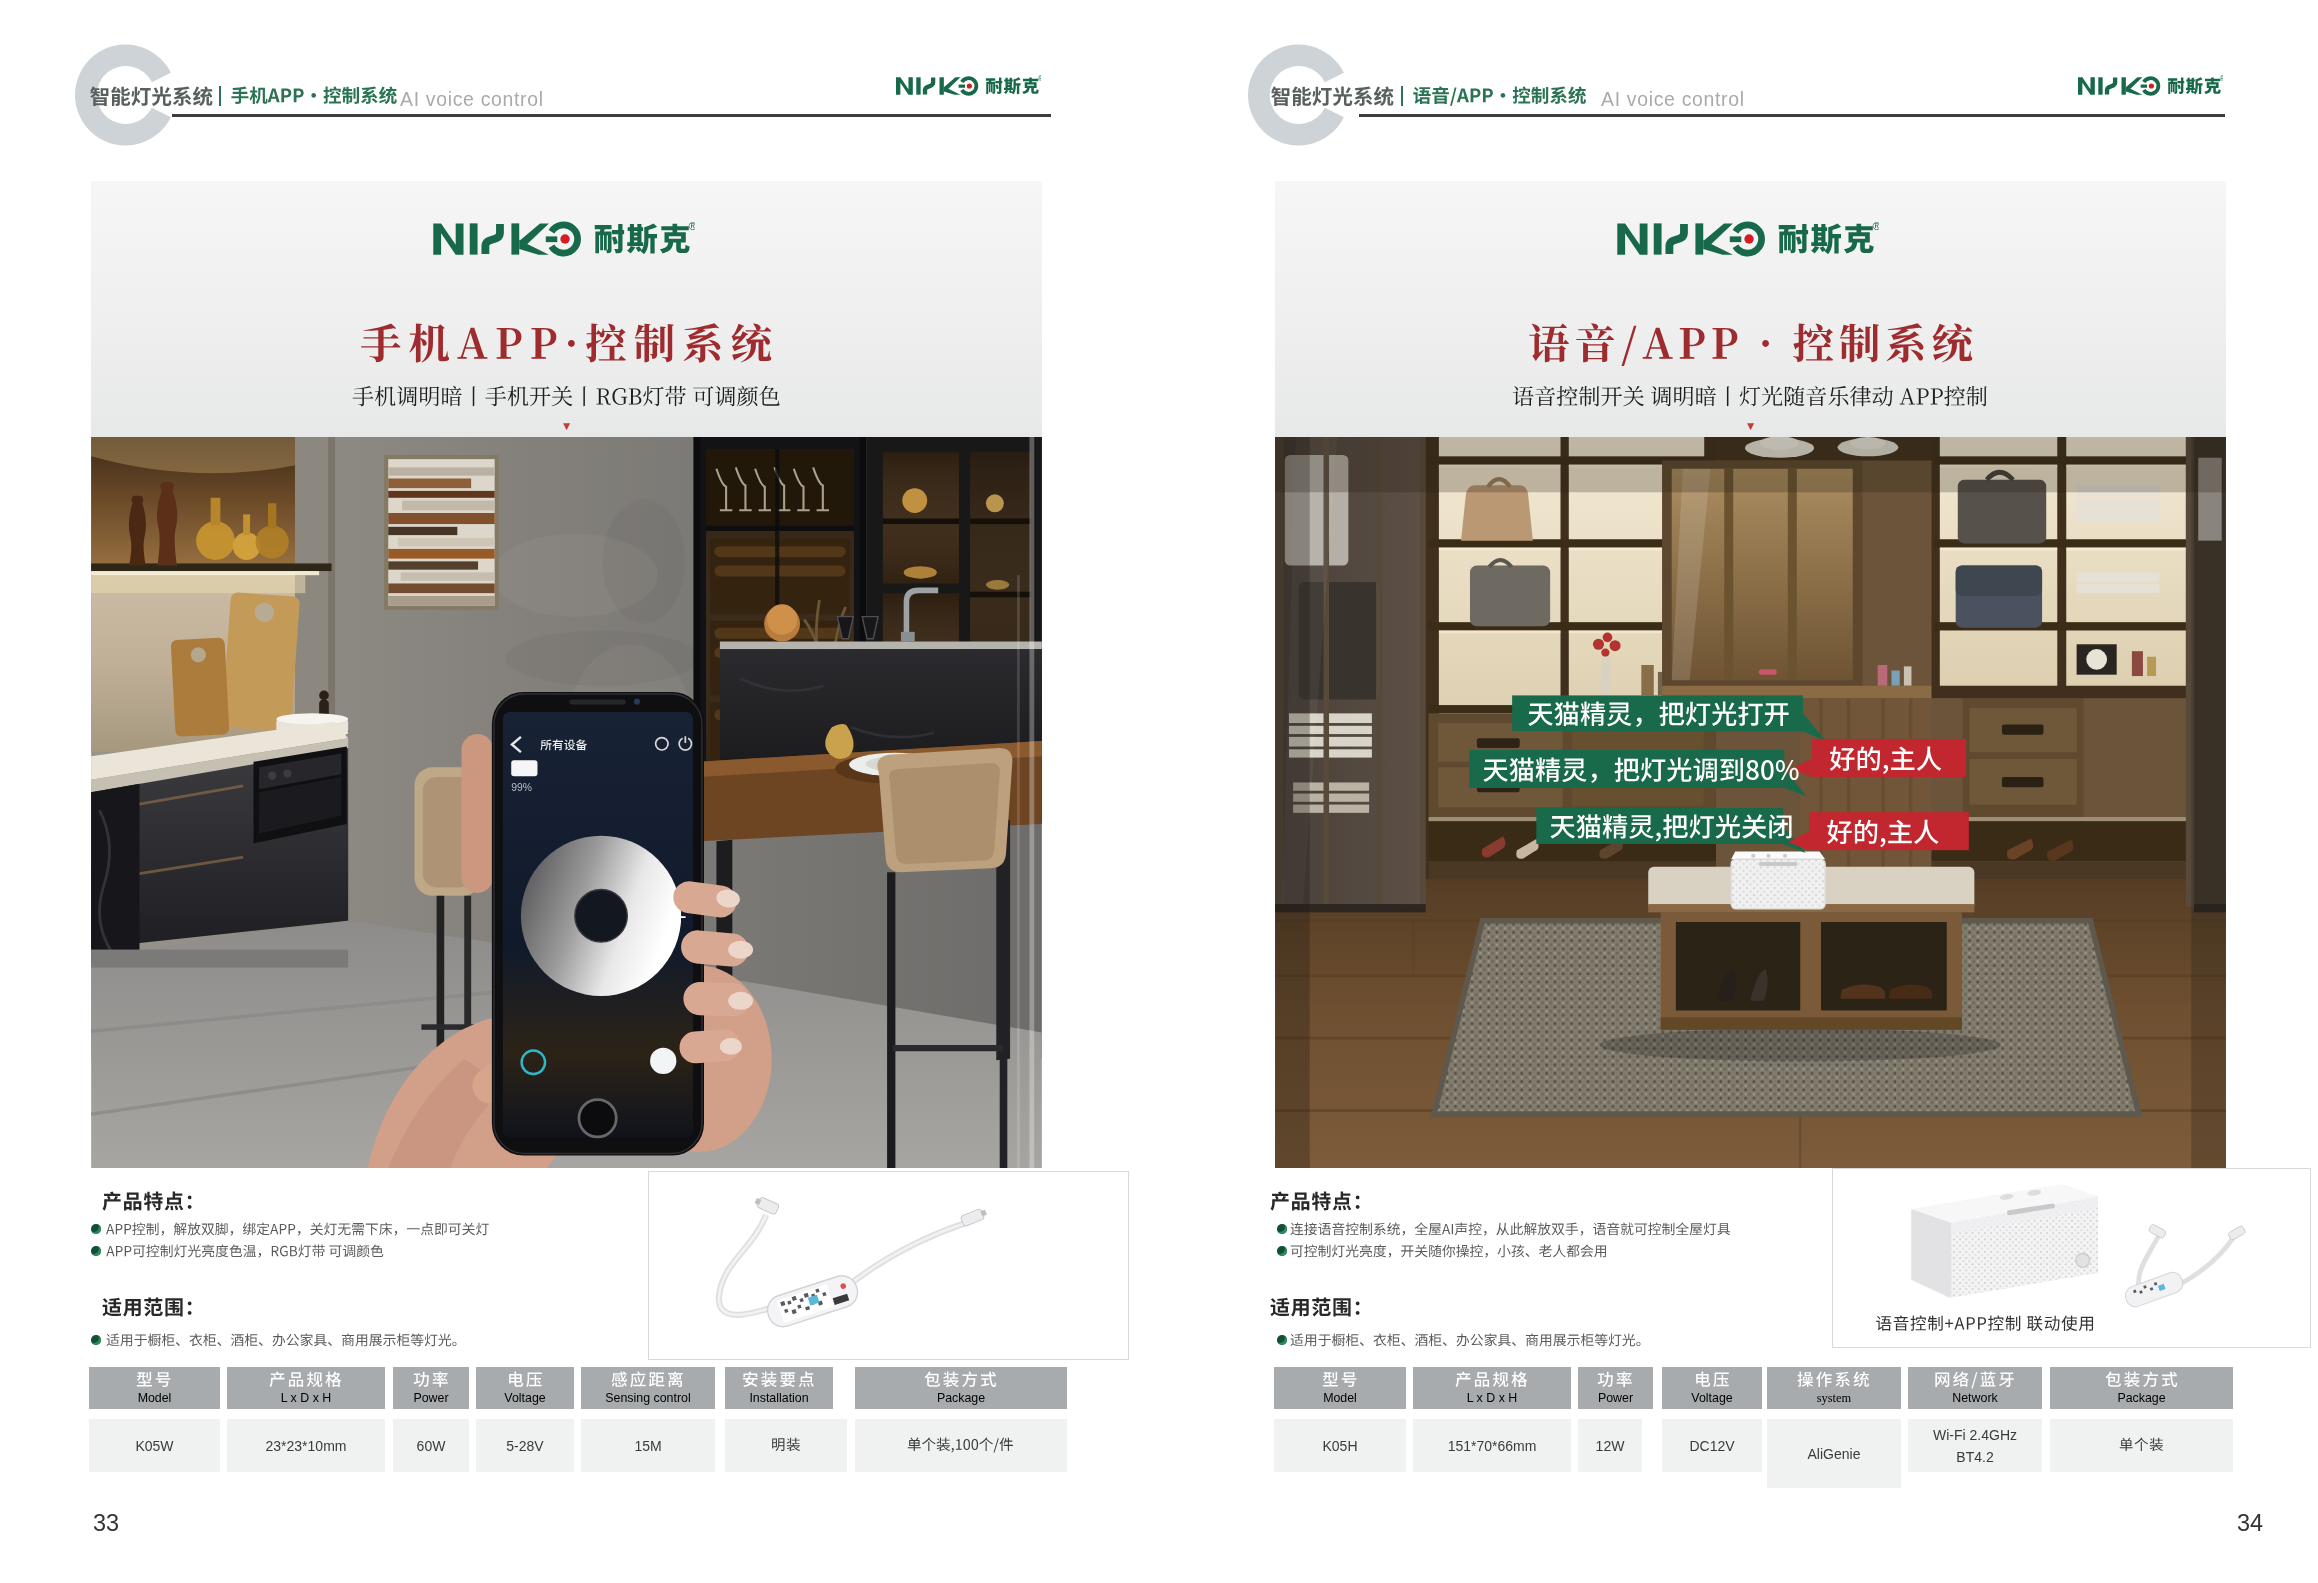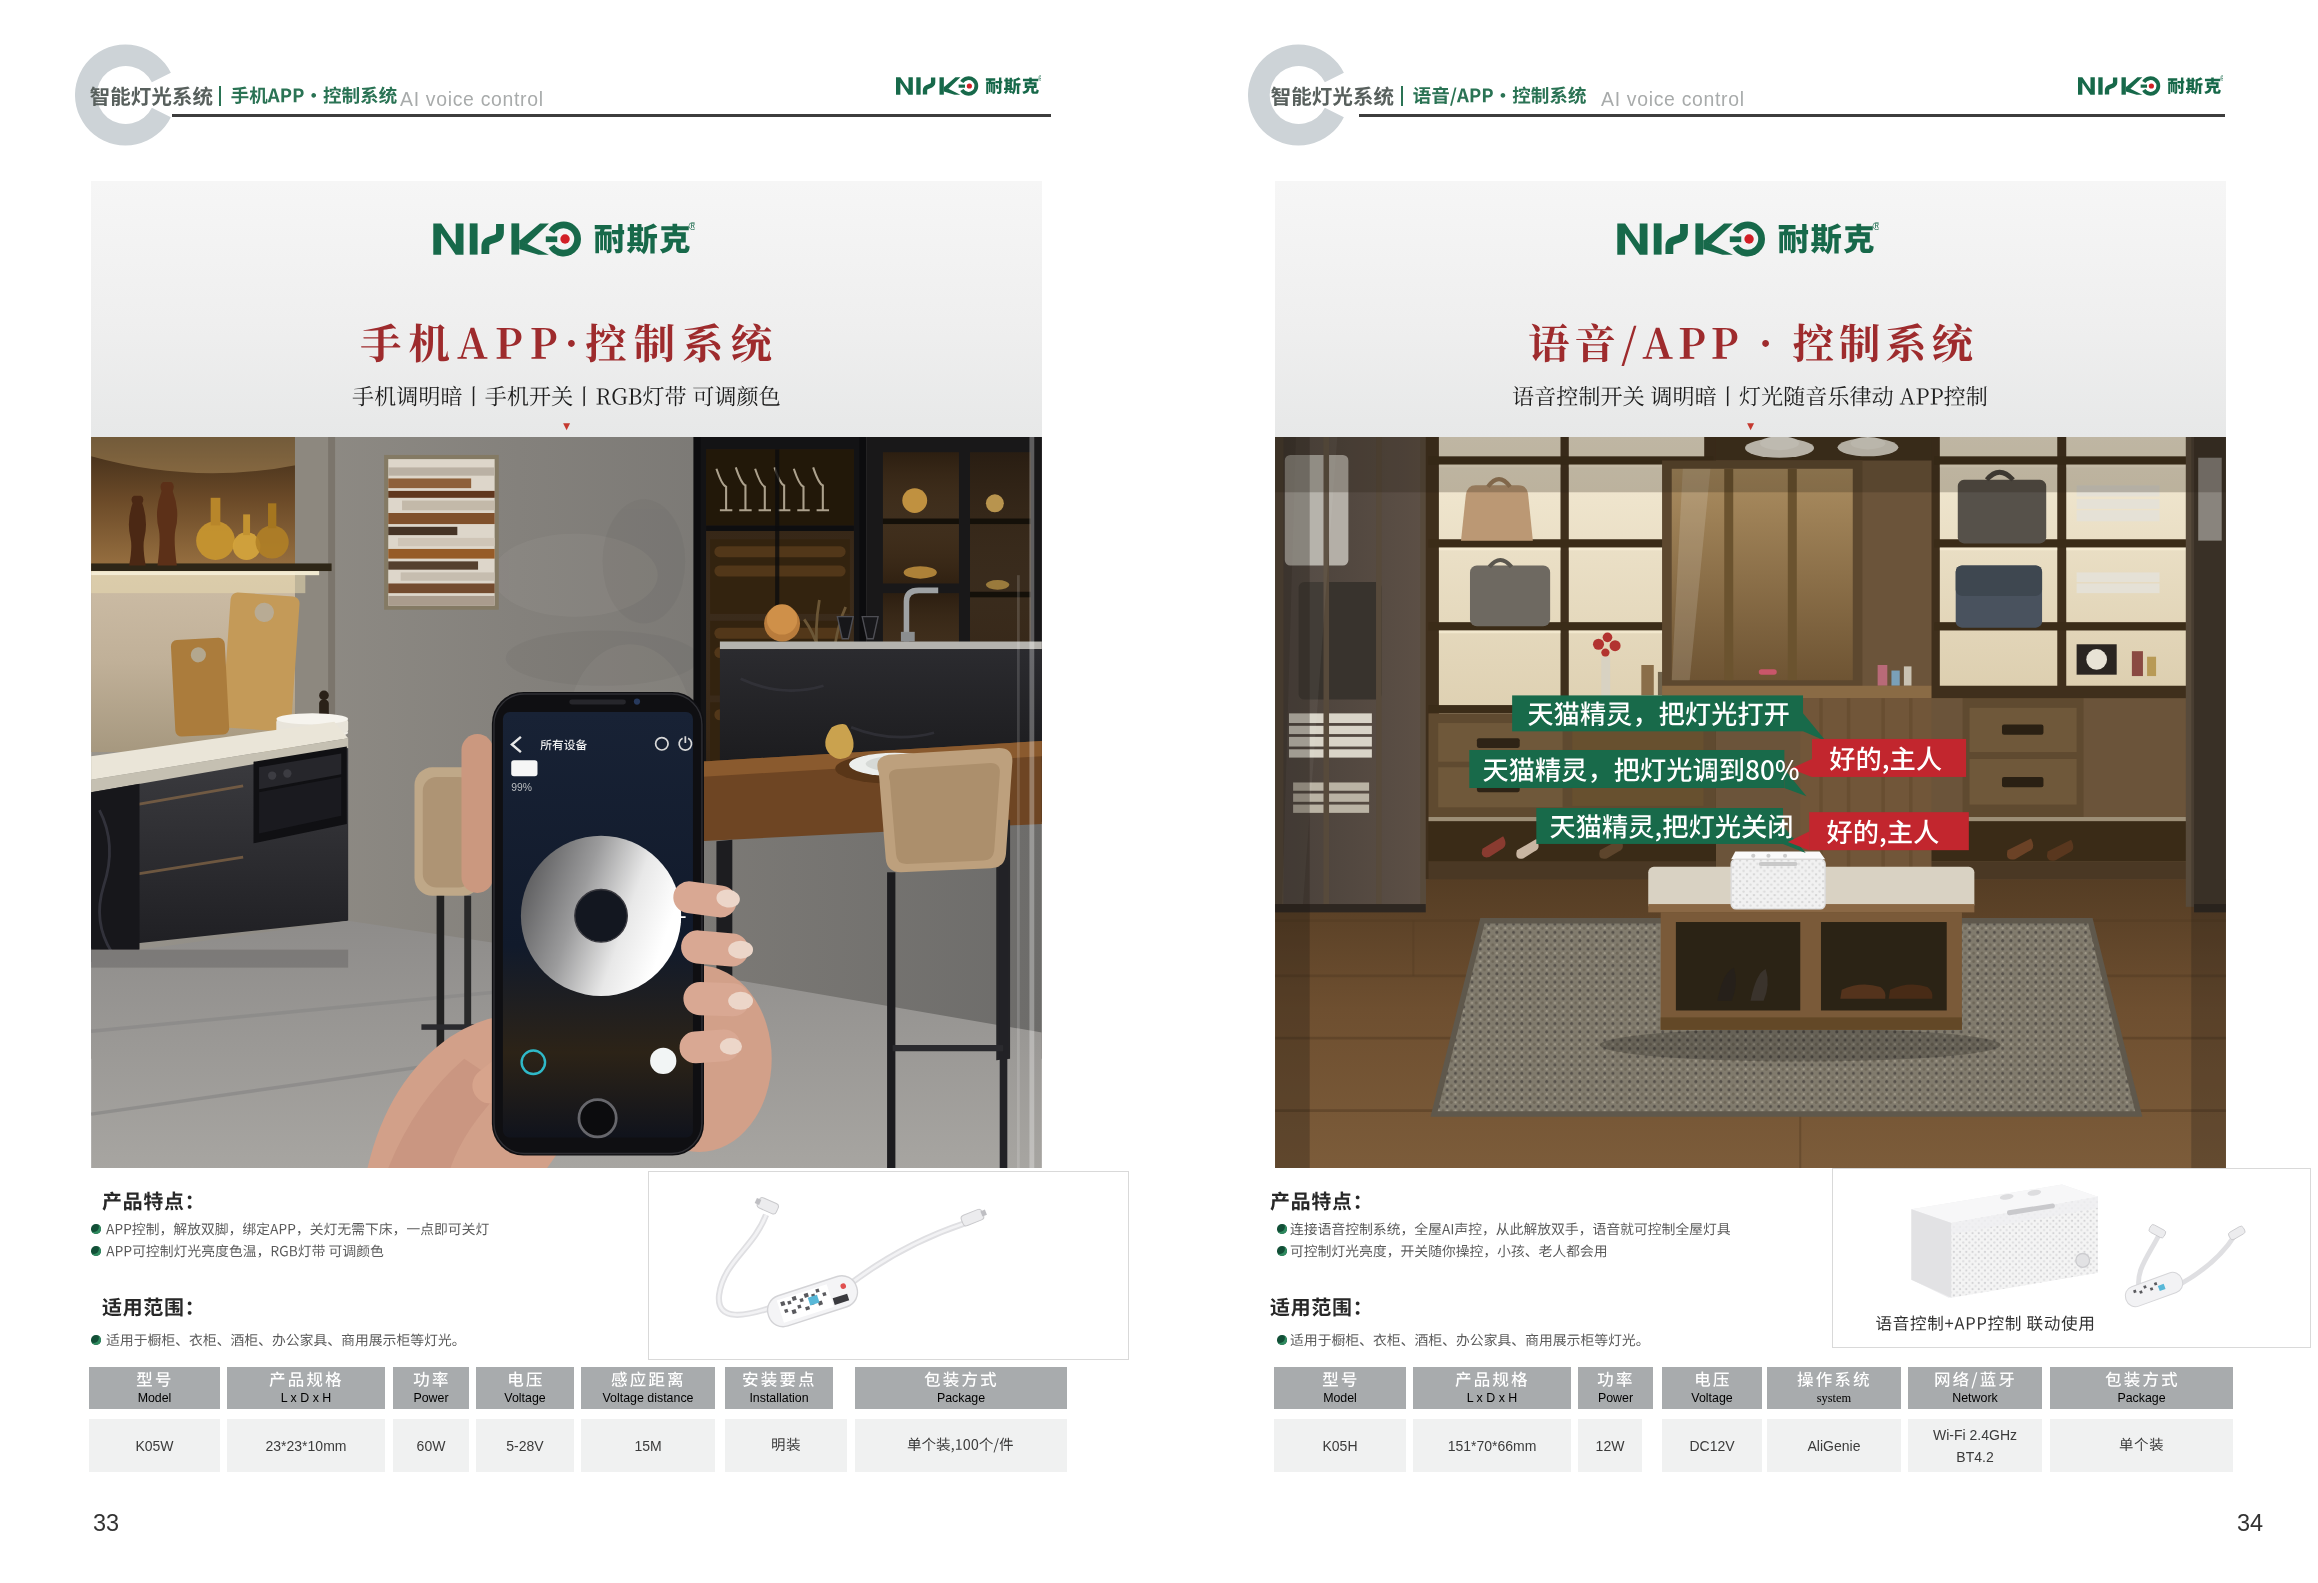--- a/index.html
+++ b/index.html
@@ -488,21 +488,21 @@
       <div class="zh"><svg width="37" height="19.4" viewBox="0 -21.1 53 28">
           <path d="M10.6 -9.5V-6.6H5.2V-9.5ZM13 -9.5H18.6V-6.6H13ZM10.6 -11.6H5.2V-14.6H10.6ZM13 -11.6V-14.6H18.6V-11.6ZM2.9 -16.8V-2.9H5.2V-4.4H10.6V-2.4C10.6 0.8 11.4 1.7 14.4 1.7C15.1 1.7 18.7 1.7 19.4 1.7C22.2 1.7 22.9 0.3 23.2 -3.4C22.5 -3.5 21.5 -4 21 -4.4C20.8 -1.4 20.5 -0.6 19.2 -0.6C18.5 -0.6 15.3 -0.6 14.6 -0.6C13.2 -0.6 13 -0.9 13 -2.3V-4.4H20.9V-16.8H13V-20.2H10.6V-16.8Z M43.3 -6.4C44.6 -5.3 46.1 -3.7 46.8 -2.6L48.5 -4C47.8 -5 46.3 -6.5 45 -7.5ZM29.6 -19.1V-11.3C29.6 -7.7 29.5 -2.7 27.6 0.8C28.2 1 29.1 1.7 29.5 2.1C31.5 -1.7 31.8 -7.4 31.8 -11.4V-16.9H50V-19.1ZM39.6 -15.8V-11H33.2V-8.9H39.6V-1.1H31.7V1.1H49.9V-1.1H41.9V-8.9H48.8V-11H41.9V-15.8Z" fill="#ffffff"></path>
         </svg></div>
       <div class="en">Voltage</div>
     </div>
 
   <div class="abs th" style="left:581px;top:1367px;width:134px;height:42px;">
       <div class="zh"><svg width="74" height="19.4" viewBox="0 -21.1 107 28">
           <path d="M5.8 -14.7V-13.1H13.3V-14.7ZM6.2 -4.6V-0.8C6.2 1.2 7 1.7 10 1.7C10.6 1.7 14.5 1.7 15.1 1.7C17.7 1.7 18.4 1 18.6 -2.1C18 -2.2 17.1 -2.5 16.6 -2.9C16.4 -0.4 16.2 -0.1 15 -0.1C14.1 -0.1 10.9 -0.1 10.2 -0.1C8.7 -0.1 8.5 -0.2 8.5 -0.8V-4.6ZM9.9 -4.8C11 -3.7 12.4 -2.2 13 -1.2L14.9 -2.2C14.2 -3.1 12.8 -4.7 11.7 -5.7ZM18.2 -3.9C19.1 -2.4 20.2 -0.5 20.6 0.8L22.8 0C22.3 -1.2 21.1 -3.1 20.2 -4.5ZM3.4 -4.1C2.8 -2.7 1.9 -0.9 1 0.3L3.1 1.2C3.9 -0.1 4.8 -1.9 5.4 -3.3ZM7.8 -10.3H11.2V-8.1H7.8ZM6 -11.9V-6.5H12.9V-6.7C13.4 -6.3 14 -5.7 14.3 -5.3C15.2 -5.9 16 -6.5 16.7 -7.2C17.7 -5.8 18.9 -5.1 20.4 -5.1C22.1 -5.1 22.8 -6 23.1 -9.1C22.6 -9.3 21.8 -9.7 21.4 -10.1C21.3 -8 21 -7.1 20.4 -7.1C19.6 -7.1 18.9 -7.7 18.2 -8.7C19.7 -10.4 20.9 -12.4 21.7 -14.7L19.7 -15.1C19.1 -13.6 18.3 -12.1 17.3 -10.8C16.8 -12.2 16.4 -14 16.2 -16.1H22.8V-17.9H20.3L21 -18.5C20.4 -19.1 19.2 -19.8 18.3 -20.3L16.9 -19.3C17.6 -19 18.4 -18.4 19.1 -17.9H16C15.9 -18.7 15.9 -19.4 15.9 -20.3H13.8C13.8 -19.5 13.8 -18.7 13.8 -17.9H2.9V-14.3C2.9 -11.9 2.7 -8.5 0.9 -6C1.4 -5.8 2.2 -5 2.6 -4.6C4.6 -7.4 5 -11.4 5 -14.3V-16.1H14C14.3 -13.3 14.9 -10.9 15.7 -9C14.9 -8.2 13.9 -7.5 12.9 -6.9V-11.9Z M33.3 -11.8C34.2 -9.1 35.4 -5.7 35.9 -3.5L38 -4.4C37.5 -6.6 36.3 -9.9 35.3 -12.6ZM38.3 -13.2C39.1 -10.6 39.9 -7.1 40.2 -4.9L42.5 -5.5C42.1 -7.8 41.2 -11.1 40.3 -13.7ZM38.1 -19.9C38.5 -19.1 38.9 -18.1 39.2 -17.3H29.8V-10.8C29.8 -7.3 29.6 -2.5 27.8 0.9C28.3 1.2 29.4 1.8 29.8 2.2C31.8 -1.4 32.1 -7.1 32.1 -10.8V-15.1H49.7V-17.3H41.8C41.4 -18.2 40.8 -19.5 40.3 -20.5ZM32.1 -1.2V1H50V-1.2H43.7C45.9 -4.8 47.7 -9.1 48.8 -13L46.4 -13.8C45.5 -9.7 43.7 -4.8 41.4 -1.2Z M57.9 -17.3H62V-13.6H57.9ZM67.7 -11.4H73.3V-7H67.7ZM76.7 -19.1H65.4V1.1H77.2V-1.1H67.7V-4.9H75.5V-13.6H67.7V-16.9H76.7ZM54.7 -1.1 55.2 1.1C57.8 0.3 61.3 -0.6 64.6 -1.6L64.3 -3.6L61.4 -2.8V-6.6H64.3V-8.5H61.4V-11.7H64.1V-19.3H55.9V-11.7H59.3V-2.2L57.8 -1.8V-9.4H55.9V-1.3Z M91.1 -19.8C91.3 -19.3 91.6 -18.7 91.8 -18.2H82.5V-16.2H103.6V-18.2H94.2C93.9 -18.9 93.5 -19.8 93.1 -20.4ZM88.1 -0.3C88.7 -0.6 89.6 -0.8 96.7 -1.6C97 -1.1 97.3 -0.7 97.5 -0.4L99 -1.5C98.4 -2.4 97.1 -4.1 96.1 -5.3H100.4V-0.2C100.4 0.1 100.3 0.2 99.9 0.3C99.6 0.3 98.1 0.3 96.8 0.2C97.1 0.7 97.4 1.4 97.6 2C99.4 2 100.7 2 101.5 1.7C102.4 1.4 102.6 0.9 102.6 -0.2V-7.2H93.6L94.4 -8.7H101.1V-15.5H98.9V-10.5H87.2V-15.5H85V-8.7H91.8L91.1 -7.2H83.5V2H85.7V-5.3H89.9C89.5 -4.6 89.1 -4.1 88.9 -3.8C88.3 -3.1 87.9 -2.6 87.4 -2.5C87.6 -1.9 88 -0.8 88.1 -0.3ZM94.6 -4.4 95.6 -3.1 90.4 -2.6C91.1 -3.5 91.7 -4.3 92.4 -5.3H96ZM96.1 -16C95.3 -15.4 94.3 -14.8 93.3 -14.2C92 -14.8 90.7 -15.4 89.6 -15.9L88.7 -14.9L91.7 -13.4C90.5 -12.8 89.2 -12.3 88.1 -11.9C88.4 -11.6 88.9 -11 89.2 -10.6C90.5 -11.2 91.9 -11.9 93.3 -12.6C94.7 -11.9 96 -11.3 96.9 -10.7L97.8 -12C97.1 -12.4 96 -13 94.8 -13.5C95.8 -14.1 96.7 -14.7 97.5 -15.3Z" fill="#ffffff"></path>
         </svg></div>
-      <div class="en">Voltage distance</div>
+      <div class="en">Sensing control</div>
     </div>
 
   <div class="abs th" style="left:725px;top:1367px;width:108px;height:42px;">
       <div class="zh"><svg width="74" height="19.4" viewBox="0 -21.1 107 28">
           <path d="M9.7 -19.8C10 -19.1 10.4 -18.3 10.7 -17.6H2.1V-12.5H4.4V-15.5H19.6V-12.5H22V-17.6H13.4C13.1 -18.4 12.5 -19.5 12 -20.3ZM15.4 -8.8C14.8 -7.1 13.8 -5.7 12.6 -4.5C11 -5.1 9.5 -5.7 8 -6.2C8.5 -7 9.1 -7.8 9.6 -8.8ZM6.8 -8.8C6 -7.4 5.2 -6.2 4.4 -5.2L4.4 -5.2C6.3 -4.6 8.4 -3.8 10.5 -3C8.2 -1.6 5.3 -0.7 1.8 -0.1C2.2 0.4 2.9 1.4 3.1 2C7.1 1.2 10.3 -0 12.9 -1.9C15.9 -0.6 18.6 0.8 20.3 1.9L22.2 0C20.4 -1.1 17.7 -2.4 14.9 -3.6C16.2 -5 17.3 -6.7 18 -8.8H22.5V-10.9H10.8C11.4 -12 12 -13.1 12.4 -14.2L9.9 -14.7C9.4 -13.5 8.8 -12.2 8.1 -10.9H1.5V-8.8Z M28.4 -17.7C29.5 -17 30.8 -15.9 31.4 -15.1L32.8 -16.6C32.2 -17.3 30.8 -18.4 29.8 -19ZM37.3 -8.9C37.5 -8.5 37.8 -8 38 -7.6H28.2V-5.7H36C33.8 -4.3 30.7 -3.2 27.8 -2.7C28.2 -2.2 28.8 -1.5 29 -1C30.4 -1.3 31.8 -1.7 33.1 -2.3V-1.2C33.1 -0.2 32.3 0.2 31.7 0.4C32 0.8 32.4 1.7 32.4 2.2C33 1.8 33.9 1.6 40.7 0.1C40.7 -0.3 40.8 -1.2 40.8 -1.7L35.3 -0.5V-3.3C36.6 -4 37.9 -4.8 38.9 -5.7C40.8 -1.8 44 0.8 48.9 1.9C49.2 1.3 49.8 0.5 50.2 0C48 -0.4 46.2 -1.1 44.6 -2.1C45.9 -2.7 47.5 -3.6 48.7 -4.4L47.1 -5.6C46.1 -4.8 44.5 -3.9 43.2 -3.2C42.3 -3.9 41.6 -4.8 41 -5.7H49.8V-7.6H40.5C40.3 -8.2 39.9 -9 39.5 -9.6ZM41.8 -20.3V-17.2H36.3V-15.2H41.8V-11.8H37V-9.8H49.1V-11.8H44.1V-15.2H49.6V-17.2H44.1V-20.3ZM27.8 -11.9 28.6 -10 33.3 -12.1V-8.8H35.4V-20.3H33.3V-14.2C31.2 -13.3 29.2 -12.4 27.8 -11.9Z M69.7 -5.4C69 -4.2 68.1 -3.3 66.9 -2.5C65.3 -2.9 63.7 -3.3 62 -3.6C62.4 -4.2 62.9 -4.7 63.3 -5.4ZM56.7 -15.6V-9.1H63C62.7 -8.5 62.4 -7.9 62 -7.3H55.2V-5.4H60.6C59.9 -4.3 59.1 -3.3 58.3 -2.4C60.2 -2.1 62.1 -1.7 64 -1.2C61.7 -0.5 58.9 -0.1 55.4 0C55.8 0.6 56.1 1.4 56.3 2C60.9 1.6 64.5 1 67.2 -0.4C70.1 0.4 72.6 1.2 74.4 2L76.2 0.2C74.4 -0.4 72.1 -1.2 69.5 -1.8C70.7 -2.8 71.5 -3.9 72.2 -5.4H76.8V-7.3H64.6C64.9 -7.8 65.2 -8.4 65.4 -8.8L64.2 -9.1H75.5V-15.6H69.7V-17.3H76.4V-19.3H55.6V-17.3H62V-15.6ZM64.2 -17.3H67.6V-15.6H64.2ZM58.8 -13.8H62V-10.9H58.8ZM64.2 -13.8H67.6V-10.9H64.2ZM69.7 -13.8H73.2V-10.9H69.7Z M87 -10.9H98.9V-7.2H87ZM88.9 -3.1C89.3 -1.5 89.4 0.6 89.4 1.8L91.8 1.5C91.7 0.3 91.4 -1.7 91.1 -3.3ZM93.9 -3C94.6 -1.5 95.3 0.5 95.6 1.8L97.8 1.2C97.5 -0 96.7 -2 96 -3.5ZM98.8 -3.2C100 -1.7 101.3 0.5 101.8 1.8L104 1C103.4 -0.4 102 -2.5 100.8 -4ZM85 -3.8C84.3 -2 83.1 -0.1 81.9 1L84 2C85.2 0.7 86.4 -1.4 87.2 -3.3ZM84.8 -13.1V-5.1H101.2V-13.1H94V-15.8H102.9V-17.9H94V-20.3H91.7V-13.1Z" fill="#ffffff"></path>
         </svg></div>
       <div class="en">Installation</div>
     </div>
 
   <div class="abs th" style="left:855px;top:1367px;width:212px;height:42px;">
@@ -954,21 +954,21 @@
       <div class="zh"><svg width="74" height="19.4" viewBox="0 -21.1 107 28">
           <path d="M7.1 -20.4C5.7 -17.1 3.4 -14.1 0.7 -12.1C1.3 -11.8 2.2 -10.9 2.6 -10.4C3.3 -11 4 -11.6 4.6 -12.4V-2.2C4.6 0.8 5.8 1.5 9.9 1.5C10.8 1.5 17.4 1.5 18.5 1.5C21.9 1.5 22.8 0.6 23.2 -2.7C22.5 -2.8 21.6 -3.1 21 -3.5C20.7 -1.1 20.4 -0.6 18.4 -0.6C16.9 -0.6 11 -0.6 9.8 -0.6C7.3 -0.6 6.9 -0.9 6.9 -2.2V-5.4H14.6V-12.8H5C5.6 -13.4 6.1 -14.2 6.7 -14.9H18.8C18.6 -8.8 18.4 -6.5 18 -6C17.7 -5.7 17.5 -5.6 17.2 -5.6C16.8 -5.6 15.9 -5.6 15 -5.7C15.3 -5.1 15.5 -4.2 15.6 -3.6C16.7 -3.5 17.7 -3.5 18.4 -3.6C19 -3.7 19.5 -3.9 20 -4.5C20.6 -5.4 20.9 -8.3 21.1 -16.1C21.1 -16.4 21.2 -17.1 21.2 -17.1H8.1C8.6 -17.9 9 -18.8 9.4 -19.7ZM6.9 -10.8H12.4V-7.4H6.9Z M28.4 -17.7C29.5 -17 30.8 -15.9 31.4 -15.1L32.8 -16.6C32.2 -17.3 30.8 -18.4 29.8 -19ZM37.3 -8.9C37.5 -8.5 37.8 -8 38 -7.6H28.2V-5.7H36C33.8 -4.3 30.7 -3.2 27.8 -2.7C28.2 -2.2 28.8 -1.5 29 -1C30.4 -1.3 31.8 -1.7 33.1 -2.3V-1.2C33.1 -0.2 32.3 0.2 31.7 0.4C32 0.8 32.4 1.7 32.4 2.2C33 1.8 33.9 1.6 40.7 0.1C40.7 -0.3 40.8 -1.2 40.8 -1.7L35.3 -0.5V-3.3C36.6 -4 37.9 -4.8 38.9 -5.7C40.8 -1.8 44 0.8 48.9 1.9C49.2 1.3 49.8 0.5 50.2 0C48 -0.4 46.2 -1.1 44.6 -2.1C45.9 -2.7 47.5 -3.6 48.7 -4.4L47.1 -5.6C46.1 -4.8 44.5 -3.9 43.2 -3.2C42.3 -3.9 41.6 -4.8 41 -5.7H49.8V-7.6H40.5C40.3 -8.2 39.9 -9 39.5 -9.6ZM41.8 -20.3V-17.2H36.3V-15.2H41.8V-11.8H37V-9.8H49.1V-11.8H44.1V-15.2H49.6V-17.2H44.1V-20.3ZM27.8 -11.9 28.6 -10 33.3 -12.1V-8.8H35.4V-20.3H33.3V-14.2C31.2 -13.3 29.2 -12.4 27.8 -11.9Z M64.3 -19.6C64.9 -18.6 65.5 -17.2 65.9 -16.2H55.5V-14H61.8C61.6 -8.7 61 -2.8 55 0.3C55.6 0.7 56.3 1.5 56.7 2.1C61.1 -0.4 62.9 -4.2 63.7 -8.4H71.9C71.5 -3.5 71 -1.2 70.4 -0.6C70.1 -0.4 69.7 -0.4 69.2 -0.4C68.5 -0.4 66.8 -0.4 65.1 -0.5C65.6 0.1 65.9 1 66 1.7C67.6 1.8 69.2 1.8 70.1 1.8C71.1 1.7 71.7 1.5 72.4 0.8C73.3 -0.2 73.8 -2.9 74.3 -9.6C74.3 -9.9 74.4 -10.6 74.4 -10.6H64C64.2 -11.7 64.3 -12.9 64.3 -14H76.6V-16.2H66.6L68.3 -17C67.9 -17.9 67.2 -19.4 66.5 -20.5Z M98.1 -18.9C99.3 -18.1 100.7 -16.8 101.4 -16L102.9 -17.4C102.2 -18.2 100.8 -19.4 99.6 -20.2ZM94.3 -20.2C94.3 -18.7 94.4 -17.3 94.4 -16H82.3V-13.7H94.6C95.2 -5 97.1 2 101.1 2C103.1 2 103.9 0.9 104.3 -3.5C103.7 -3.7 102.8 -4.3 102.3 -4.8C102.2 -1.6 101.9 -0.3 101.3 -0.3C99.2 -0.3 97.5 -6.1 97 -13.7H103.8V-16H96.8C96.8 -17.3 96.7 -18.7 96.8 -20.2ZM82.3 -0.9 83 1.3C86.1 0.6 90.5 -0.3 94.5 -1.2L94.3 -3.2L89.4 -2.3V-8.3H93.6V-10.5H83.1V-8.3H87.2V-1.8Z" fill="#ffffff"></path>
         </svg></div>
       <div class="en">Package</div>
     </div>
 
   <div class="abs td" style="left:115px;top:1419px;width:132px;height:53px;">K05H</div>
   <div class="abs td" style="left:254px;top:1419px;width:158px;height:53px;">151*70*66mm</div>
   <div class="abs td" style="left:419px;top:1419px;width:64px;height:53px;">12W</div>
   <div class="abs td" style="left:503px;top:1419px;width:100px;height:53px;">DC12V</div>
-  <div class="abs td" style="left:608px;top:1419px;width:134px;height:53px;">AliGenie</div>
+  <div class="abs td" style="left:608px;top:1419px;width:134px;height:69px;">AliGenie</div>
   <div class="abs td" style="left:749px;top:1419px;width:134px;height:53px;padding-top:0px;">
       <div style="line-height:22px;">Wi-Fi 2.4GHz<br>BT4.2</div>
     </div>
   <div class="abs td" style="left:891px;top:1419px;width:183px;height:53px;">
       <svg width="46" height="17.3" viewBox="0 -18.5 67 25">
         <path d="M4.6 -9.2H9.6V-6.9H4.6ZM11.3 -9.2H16.5V-6.9H11.3ZM4.6 -12.7H9.6V-10.4H4.6ZM11.3 -12.7H16.5V-10.4H11.3ZM14.9 -17.6C14.4 -16.5 13.5 -15 12.8 -14H7.7L8.5 -14.4C8.1 -15.3 7.1 -16.6 6.3 -17.6L5 -16.9C5.7 -16 6.5 -14.8 7 -14H3.1V-5.6H9.6V-3.6H1.1V-2.1H9.6V1.7H11.3V-2.1H19.9V-3.6H11.3V-5.6H18.1V-14H14.6C15.2 -14.9 16 -16 16.6 -17Z M31.7 -11.5V1.7H33.3V-11.5ZM32.6 -17.7C30.5 -14.2 26.7 -11.1 22.7 -9.4C23.2 -9 23.6 -8.4 23.9 -7.9C27.1 -9.5 30.3 -11.9 32.5 -14.8C35.3 -11.6 38.1 -9.5 41.2 -7.9C41.4 -8.4 41.9 -9 42.3 -9.3C39.1 -10.9 36.1 -12.9 33.4 -16.1L34 -17Z M45.4 -15.6C46.4 -14.9 47.5 -14 48 -13.3L49 -14.3C48.5 -15 47.3 -15.9 46.4 -16.5ZM53.2 -7.9C53.5 -7.5 53.7 -7 53.9 -6.5H45.1V-5.2H52.4C50.4 -3.8 47.5 -2.7 44.8 -2.1C45.1 -1.8 45.5 -1.3 45.7 -1C46.9 -1.3 48.2 -1.7 49.5 -2.2V-0.8C49.5 0 48.8 0.4 48.4 0.5C48.6 0.8 48.8 1.4 48.9 1.8C49.3 1.5 50.1 1.3 56.1 0C56.1 -0.3 56.1 -0.9 56.1 -1.3L51 -0.2V-2.9C52.3 -3.6 53.5 -4.3 54.4 -5.2C56.1 -1.8 59.1 0.5 63.3 1.6C63.4 1.1 63.9 0.5 64.2 0.3C62.2 -0.1 60.4 -0.9 59 -1.9C60.3 -2.4 61.7 -3.2 62.8 -4L61.6 -4.8C60.7 -4.1 59.3 -3.3 58 -2.6C57.2 -3.4 56.5 -4.2 55.9 -5.2H63.9V-6.5H55.7C55.5 -7.1 55.1 -7.8 54.7 -8.3ZM57.1 -17.6V-14.7H52.1V-13.4H57.1V-10H52.7V-8.6H63.2V-10H58.7V-13.4H63.6V-14.7H58.7V-17.6ZM44.8 -10.2 45.3 -8.9 49.7 -10.9V-7.7H51.2V-17.6H49.7V-12.3C47.9 -11.5 46 -10.7 44.8 -10.2Z" fill="#3a3a3a"></path>
       </svg>
     </div>
 
   <div class="abs pnum" style="left:1078px;top:1510px;">34</div>

